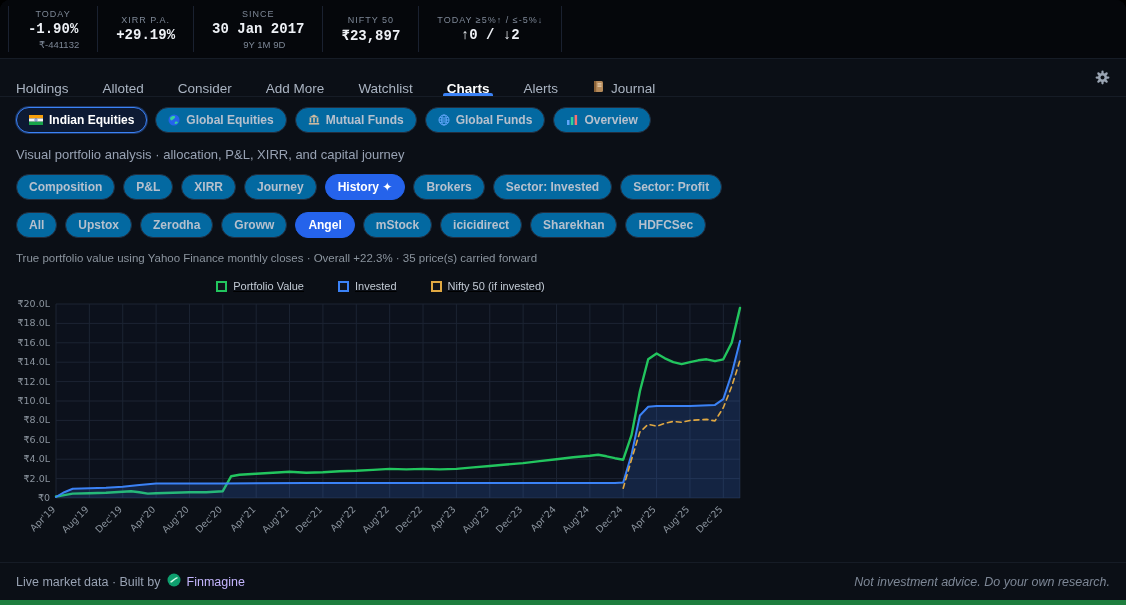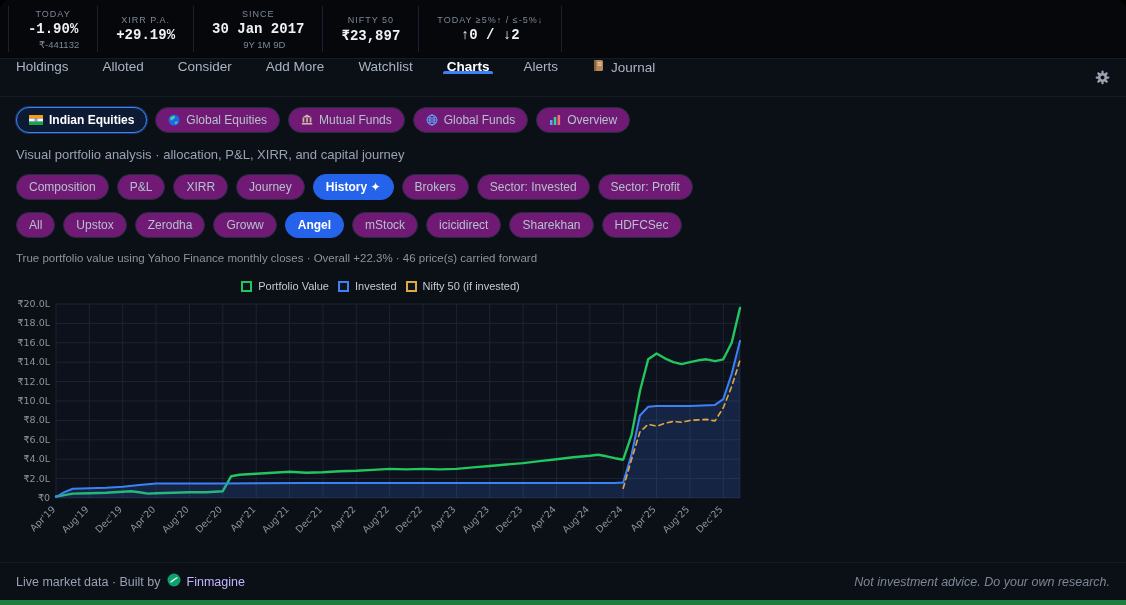--- a/index.html
+++ b/index.html
@@ -13,42 +13,42 @@
     border-bottom:1px solid #161c26; min-height:58px; }
   .stat { padding:3px 18px; border-right:1px solid #1a2130; display:flex; flex-direction:column;
     align-items:center; justify-content:center; gap:2px; }
   .stat:first-child { border-left:1px solid #1a2130; }
   .stat-label { font-size:9px; letter-spacing:1px; color:#7d8796; text-transform:uppercase; white-space:nowrap; }
   .stat-value { font-size:14px; font-weight:bold; color:#eef1f6; white-space:nowrap;font-family:Liberation Mono, monospace; }
   .stat-sub { font-size:9.5px; color:#7d8796; white-space:nowrap;margin-left:12px; }
 
   
   .nav { display:flex; align-items:center; padding:0 16px; height:38px; border-bottom:1px solid #161c26; }
-  .tabs-container { display:flex; align-items:flex-start; gap:34px; height:100%; }
+  .tabs-container { display:flex; align-items:flex-end; gap:34px; height:100%; }
   .tab { font-size:13.5px; color:#aab4c2; cursor:pointer; display:flex; align-items:center; gap:6px; position:relative; }
   .tab.active { color:#ffffff; font-weight:bold; }
   .tab.active::after { content:""; position:absolute; left:-4px; right:-4px; bottom:0; height:3px;
     background:#3b82f6; border-radius:2px 2px 0 0; }
   .gear { margin-left:auto; cursor:pointer; display:flex; align-items:center; }
 
   
   .chips { display:flex; gap:8px; padding:10px 16px 2px; }
   .chip { display:inline-flex; align-items:center; gap:6px; padding:5px 12px; border-radius:999px;
-    border:1px solid #242d3d; background:#701a75; color:#b6c0cd; font-size:12px; cursor:pointer; white-space:nowrap; }
+    border:1px solid #242d3d; background:#0369a1; color:#b6c0cd; font-size:12px; cursor:pointer; white-space:nowrap;font-weight:bold; }
   .chip .icon { display:inline-flex; align-items:center; }
   .chip.active-outline { border-color:#3b82f6; background:#0d1a33; color:#fff; font-weight:bold;
     box-shadow:0 0 0 1px rgba(59,130,246,.35); }
   .chip.active-solid { background:#2563eb; border-color:#2563eb; color:#fff; font-weight:bold; }
 
   .subtitle { padding:12px 16px 2px; font-size:13px; color:#98a2b3; }
   .note { padding:12px 16px 0; font-size:11.5px; color:#8b949e; }
 
   
   .chart-wrap { padding:4px 0 0 8px; }
-  .legend { display:flex; justify-content:center; align-items:flex-end; gap:9px; padding:12px 0 4px; width:745px; }
+  .legend { display:flex; justify-content:center; align-items:flex-end; gap:34px; padding:12px 0 4px; width:745px;text-decoration:underline; }
   .legend-item { display:inline-flex; align-items:center; gap:6px; font-size:11px; color:#c2cad4; }
   .swatch { width:11px; height:11px; border:2px solid #888; background:rgba(255,255,255,0.02); display:inline-block; }
   .grid { stroke:#1c2433; stroke-width:1; }
   .ytick, .xtick { fill:#8b949e; font-size:9.5px; font-family:"DejaVu Sans",sans-serif; }
 
   
   .footer { margin-top:auto; border-top:1px solid #161c26; display:flex; align-items:center; padding:10px 16px; }
   .footer-left { font-size:12.5px; color:#98a2b3; display:inline-flex; align-items:center; gap:6px; }
   .brand { color:#c4b5fd; cursor:pointer; }
   .footer-right { margin-left:auto; font-size:12.5px; color:#7d8796; font-style:italic; }
@@ -239,21 +239,21 @@
         <span>icicidirect</span>
       </span>
       <span class="chip">
         <span>Sharekhan</span>
       </span>
       <span class="chip">
         <span>HDFCSec</span>
       </span>
     </div>
 
-  <div class="note">True portfolio value using Yahoo Finance monthly closes · Overall +22.3% · 46 price(s) carried forward</div>
+  <div class="note">True portfolio value using Yahoo Finance monthly closes · Overall +22.3% · 35 price(s) carried forward</div>
 
   <div class="chart-wrap">
     <div class="legend">
         <span class="legend-item">
           <span class="swatch" style="border-color:#22c55e;"></span>
           <span>Portfolio Value</span>
         </span>
         <span class="legend-item">
           <span class="swatch" style="border-color:#3b82f6;"></span>
           <span>Invested</span>

